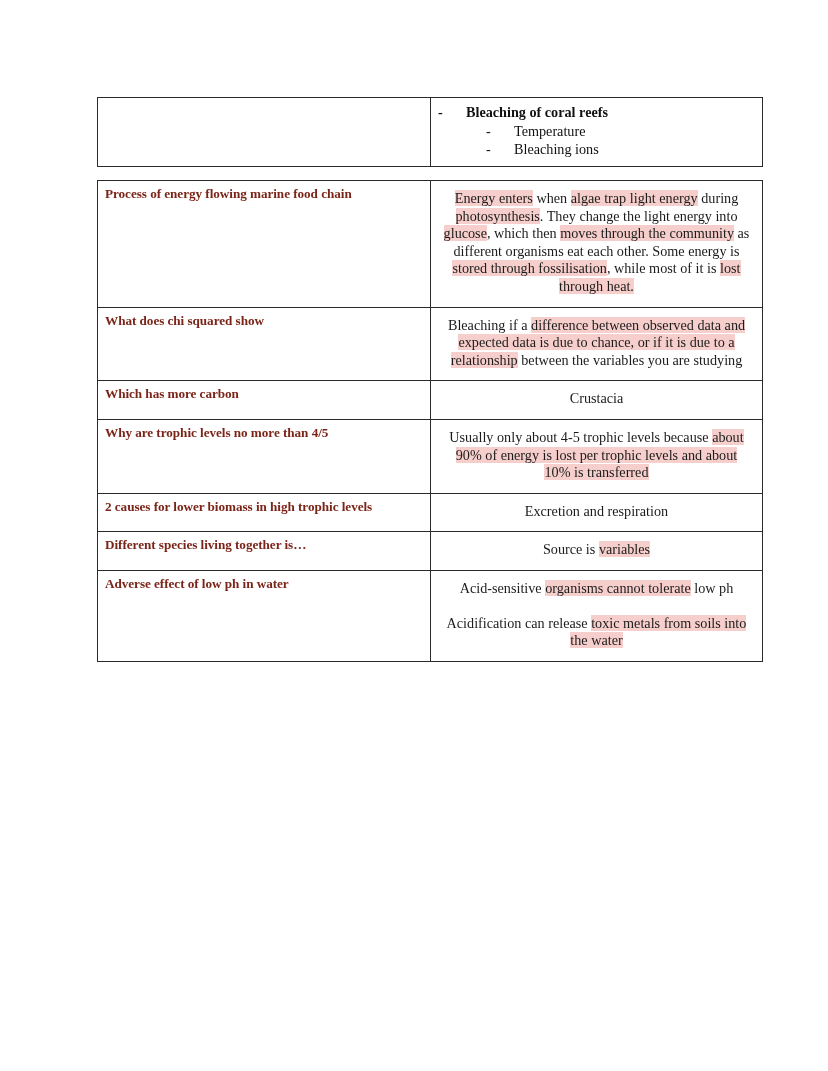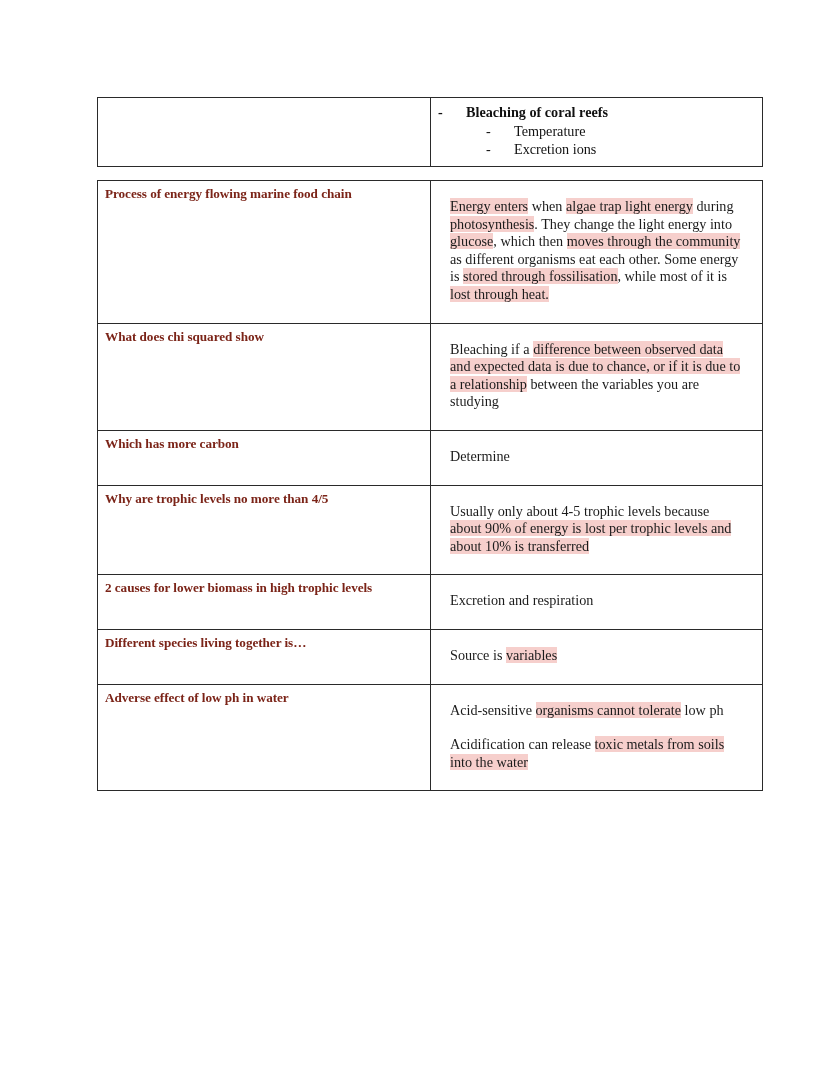--- a/index.html
+++ b/index.html
@@ -52,21 +52,22 @@
     font-size: 13.2px;
     line-height: 16.5px;
     letter-spacing: -0.05px;
   }
   .a-text {
     color: #1b1b1b;
     font-size: 14.2px;
     line-height: 17.6px;
   }
   .a-text p {
-    margin: 12px;
+    margin: 4px;
+    text-align: center;
   }
   .a-text p + p {
     margin-top: 17px;
   }
 
   
   .hl {
     background-color: #f6cfcc;
     box-decoration-break: clone;
     -webkit-box-decoration-break: clone;
@@ -114,21 +115,21 @@
             <li class="lvl1">
               <span class="dash">-</span>
               <span>Bleaching of coral reefs</span>
             </li>
             <li class="lvl2">
               <span class="dash">-</span>
               <span>Temperature</span>
             </li>
             <li class="lvl2">
               <span class="dash">-</span>
-              <span>Excretion ions</span>
+              <span>Bleaching ions</span>
             </li>
           </ul>
         </td>
       </tr>
     </tbody>
   </table>
 
   <table class="doc-table" id="table-main">
     <tbody>
         <tr>
@@ -150,21 +151,21 @@
               <p><span>Bleaching if a </span><span class="hl">difference between observed data and expected data is due to chance, or if it is due to a relationship</span><span> between the variables you are studying</span></p>
             </div>
           </td>
         </tr>
         <tr>
           <td class="col-q">
             <div class="q-text">Which has more carbon</div>
           </td>
           <td class="col-a">
             <div class="a-text">
-              <p><span>Determine</span></p>
+              <p><span>Crustacia</span></p>
             </div>
           </td>
         </tr>
         <tr>
           <td class="col-q">
             <div class="q-text">Why are trophic levels no more than 4/5</div>
           </td>
           <td class="col-a">
             <div class="a-text">
               <p><span>Usually only about 4-5 trophic levels because </span><span class="hl">about 90% of energy is lost per trophic levels and about 10% is transferred</span></p>

